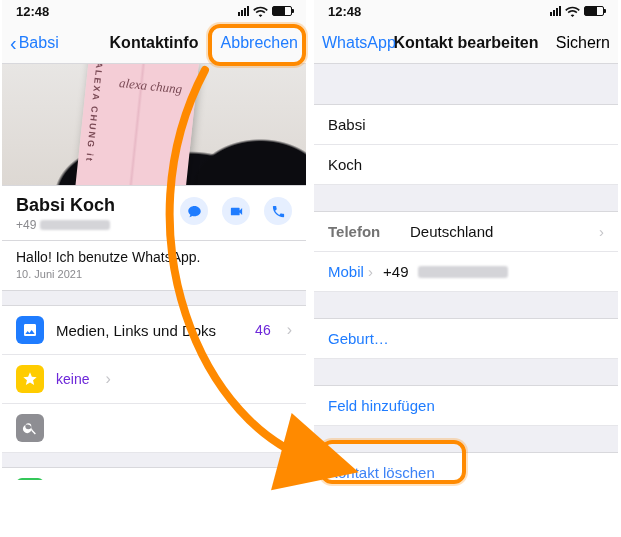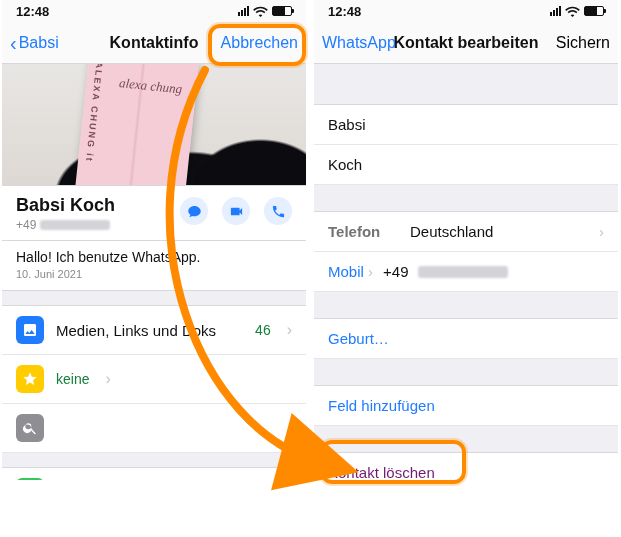--- a/index.html
+++ b/index.html
@@ -119,40 +119,40 @@
     background:#fff; border-bottom:1px solid #e6e6ea;
     display:flex; align-items:center; padding:10px 14px; gap:12px;
     font-size:15px; color:#111; min-height:42px;
   }
   .cell.first-of-group { border-top:1px solid #d8d8dc; }
   .cell .ic {
     width:28px; height:28px; border-radius:6px; display:flex;
     align-items:center; justify-content:center; flex-shrink:0;
   }
   .cell .lbl { flex:1; }
-  .cell .val { color:#15803d; font-size:14px; }
+  .cell .val { color:#6d28d9; font-size:14px; }
   .cell .disc { color:#c5c5c9; font-size:16px; margin-left:4px; }
 
   .ic.blue{background:#1f7cff}.ic.yellow{background:#ffcc00}
   .ic.grey{background:#8e8e93}.ic.green{background:#34c759}
   .ic.purple{background:#af52de}
   .ic svg{width:16px;height:16px;fill:#fff}
 
   
   .form-gap { height:40px; }
   .form-cell {
     background:#fff; border-bottom:1px solid #e6e6ea;
     padding:11px 14px; font-size:15px; color:#111;
     display:flex; align-items:center; gap:10px;
   }
   .form-cell.first-of-group{border-top:1px solid #d8d8dc;}
   .form-cell .fl { color:#737373; min-width:72px; }
   .form-cell .fv { flex:1; }
   .form-cell .link { color:#1f7cff; }
-  .form-cell.danger { color:#701a75; }
+  .form-cell.danger { color:#3b82f6; }
   .form-cell .disc{color:#c5c5c9;margin-left:auto;}
   .blur2{display:inline-block;width:90px;height:12px;background:#d4d4d8;border-radius:3px;filter:blur(1px);}
 
   
   .callout {
     position:absolute; border:4px solid #ff8a00; border-radius:12px;
     box-shadow: 0 0 0 2px rgba(255,138,0,.25);
     pointer-events:none;
   }
   .arrow-svg{position:absolute;pointer-events:none;overflow:visible;}

